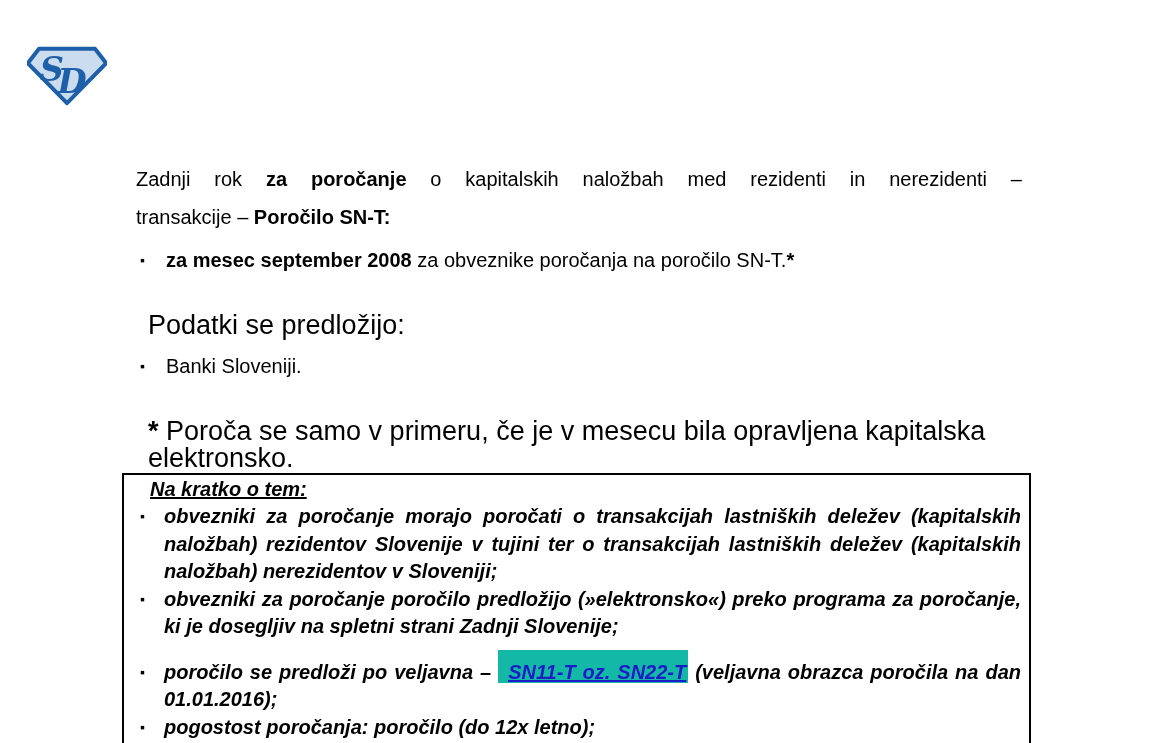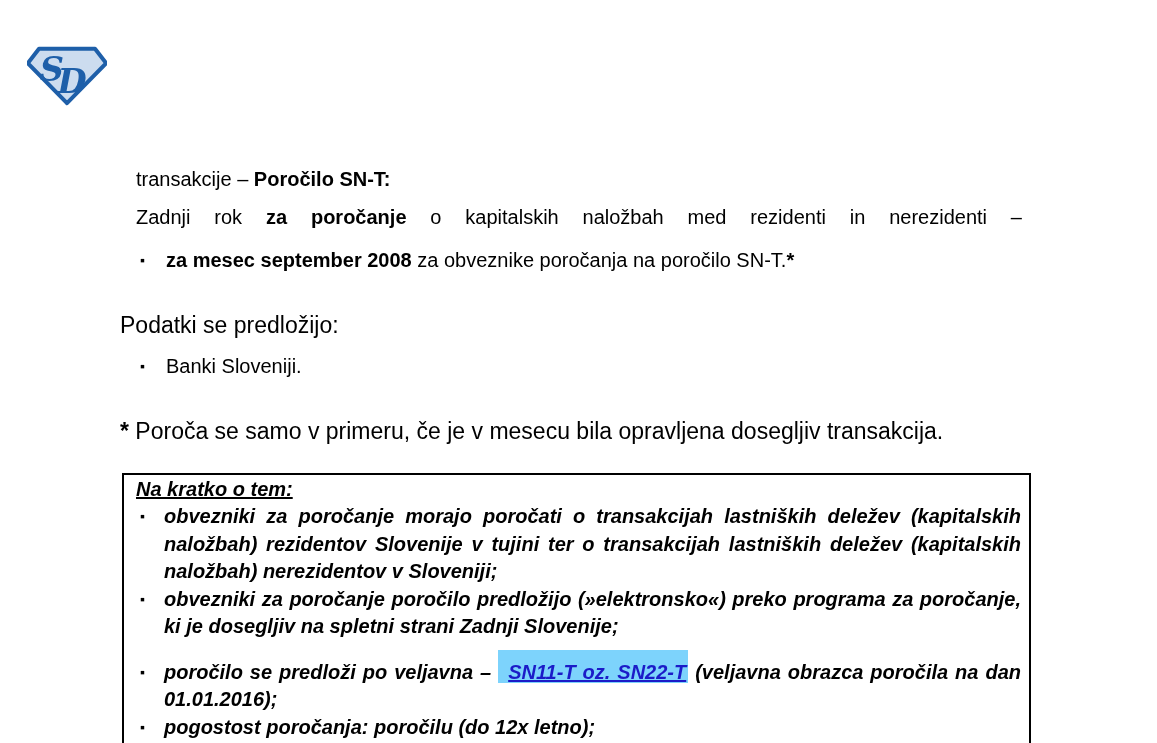--- a/index.html
+++ b/index.html
@@ -19,84 +19,84 @@
 
   
   .intro { position:absolute; left:136px; top:160px; width:886px; font-size:20px; }
   .intro .line { line-height:38px; white-space:normal; }
   .justify-last { text-align:justify; text-align-last:justify; }
 
   
   .obullet { position:absolute; left:140px; width:890px; font-size:20px; line-height:27px; padding-left:26px; }
   .obullet .marker { position:absolute; left:0; top:0; font-size:14px; line-height:27px; }
 
-  .plain-line { position:absolute; left:120px; width:890px; font-size:23px; line-height:27px; }
+  .plain-line { position:absolute; left:148px; width:890px; font-size:27px; line-height:27px; }
 
   
   .infobox {
     position:absolute; left:122px; top:473px; width:909px; height:320px;
     border:2px solid #000000; border-bottom:none;
     font-style:italic; font-weight:bold;
   }
-  .box-title { padding:1px 0 0 12px; font-size:20px; line-height:27px; }
+  .box-title { padding:1px 0 0 26px; font-size:20px; line-height:27px; }
   .box-title span { text-decoration:underline; }
   .bitem {
     position:relative; padding-left:40px; padding-right:8px;
     font-size:20px; line-height:27.5px; text-align:justify;
   }
   .bitem .marker { position:absolute; left:16px; top:0; font-size:14px; line-height:27.5px; }
   .bitem.spaced { margin-top:18px; }
 
   .link {
     color:#1b1bc8;
     text-decoration:underline;
     text-decoration-thickness:2px;
     cursor:pointer;
-    background:#7dd3fc;
+    background:#14b8a6;
     padding-top:11px;
     padding-left:10px; padding-right:2px;
   }
 </style>
 </head>
 <body>
 
 <svg class="logo" viewBox="0 0 100 74" aria-hidden="true">
   <polygon points="15,3 85,3 99,21 50,71 1,21" fill="#ccdcef" stroke="#1e5fa9" stroke-width="5" stroke-linejoin="round"></polygon>
   <text x="16" y="43" font-family="'DejaVu Serif', serif" font-style="italic" font-weight="bold" font-size="42" fill="#1e5fa9">S</text>
   <text x="38" y="58" font-family="'DejaVu Serif', serif" font-style="italic" font-weight="bold" font-size="42" fill="#1e5fa9">D</text>
 </svg>
 
 <div class="intro">
+  <div class="line justify-last"><span>Zadnji rok </span><span class="b">za poročanje</span><span> o kapitalskih naložbah med rezidenti in nerezidenti –</span></div>
   <div class="line"><span>transakcije – </span><span class="b">Poročilo SN-T:</span></div>
-  <div class="line justify-last"><span>Zadnji rok </span><span class="b">za poročanje</span><span> o kapitalskih naložbah med rezidenti in nerezidenti –</span></div>
 </div>
 
 <div class="obullet" style="top:247px;">
   <span class="marker">▪</span><span class="b">za mesec september 2008</span><span> za obveznike poročanja na poročilo SN-T.</span><span class="b">*</span>
 </div>
 
 <div class="plain-line" style="top:312px;">Podatki se predložijo:</div>
 
 <div class="obullet" style="top:353px;">
   <span class="marker">▪</span><span>Banki Sloveniji.</span>
 </div>
 
-<div class="plain-line" style="top:418px;"><span class="b">* </span><span>Poroča se samo v primeru, če je v mesecu bila opravljena dosegljiv transakcija.</span></div>
+<div class="plain-line" style="top:418px;"><span class="b">* </span><span>Poroča se samo v primeru, če je v mesecu bila opravljena kapitalska elektronsko.</span></div>
 
 <div class="infobox">
   <div class="box-title"><span>Na kratko o tem:</span></div>
 
   <div class="bitem">
     <span class="marker">▪</span><span>obvezniki za poročanje morajo poročati o transakcijah lastniških deležev (kapitalskih naložbah) rezidentov Slovenije v tujini ter o transakcijah lastniških deležev (kapitalskih naložbah) nerezidentov v Sloveniji;</span>
   </div>
 
   <div class="bitem">
     <span class="marker">▪</span><span>obvezniki za poročanje poročilo predložijo (»elektronsko«) preko programa za poročanje, ki je dosegljiv na spletni strani Zadnji Slovenije;</span>
   </div>
 
   <div class="bitem spaced">
     <span class="marker">▪</span><span>poročilo se predloži po veljavna – </span><a class="link">SN11-T oz. SN22-T</a><span> (veljavna obrazca poročila na dan 01.01.2016);</span>
   </div>
 
   <div class="bitem">
-    <span class="marker">▪</span><span>pogostost poročanja: poročilu (do 12x letno);</span>
+    <span class="marker">▪</span><span>pogostost poročanja: poročilo (do 12x letno);</span>
   </div>
 </div>
 
 </body></html>

